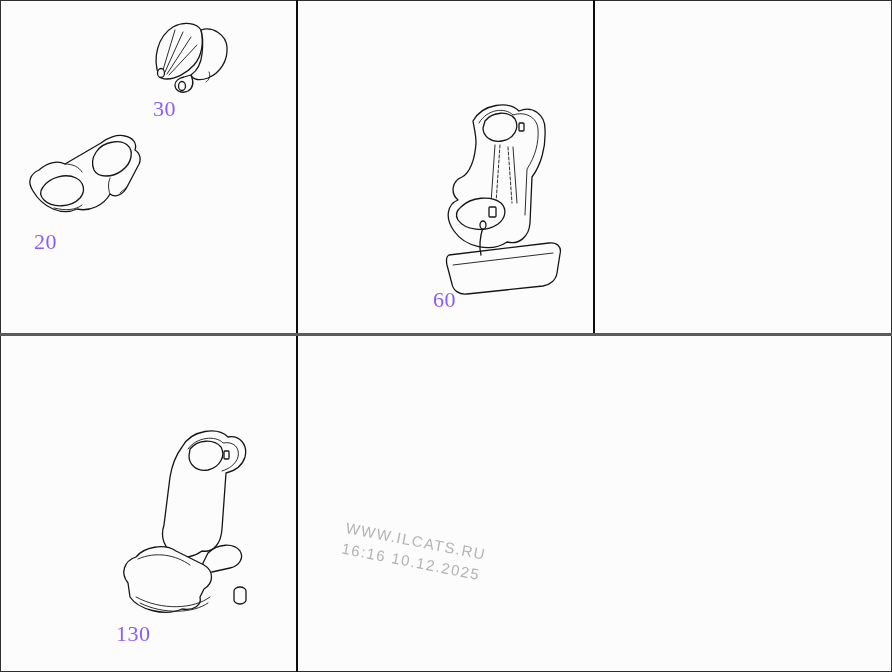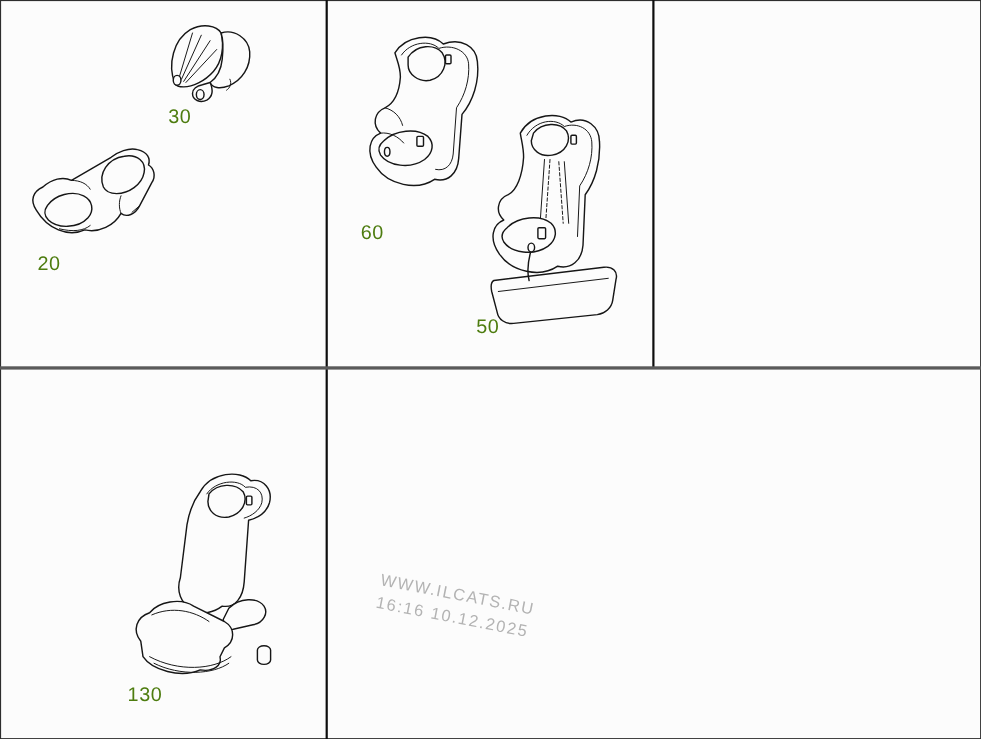--- a/index.html
+++ b/index.html
@@ -11,22 +11,22 @@
     overflow:hidden;
   }
   .frame{position:absolute;inset:0;border:1px solid #2e2e2e;pointer-events:none;}
   .vline{position:absolute;width:2px;background:#0d0d0d;}
   .v1{left:296px;top:0;bottom:0;}
   .v2{left:593px;top:0;height:334px;}
   .hline{position:absolute;left:0;right:0;top:333px;height:3px;background:#5a5a5a;}
   .part{position:absolute;}
   .plabel{
     position:absolute;
-    font-size:18px;color:#4d7c0f;letter-spacing:0.5px;
-    font-family:Liberation Sans, sans-serif;
+    font-size:22px;color:#8b5cf6;letter-spacing:0.5px;
+    font-family:Liberation Serif, serif;
   }
   svg{display:block;}
   .ln{fill:none;stroke:#161616;stroke-width:1.3;stroke-linecap:round;stroke-linejoin:round;}
   .fl{fill:#fcfcfc;stroke:#161616;stroke-width:1.3;stroke-linecap:round;stroke-linejoin:round;}
   .thin{stroke-width:0.9;}
   .watermark{
     position:absolute;left:348px;top:517px;
     transform:rotate(11deg);transform-origin:0 0;
     color:#b3b3b3;font-size:15px;line-height:21px;
     letter-spacing:1.5px;white-space:nowrap;
@@ -65,53 +65,39 @@
       <path class="fl" d="M19,56 C26,46 42,42 52,47 C60,51 62,60 56,67 C47,77 28,77 20,69 C16,65 16,60 19,56 Z"></path>
       <path class="ln thin" d="M41,33 C49,33 55,36 58,41"></path>
       <path class="ln thin" d="M86,63 C84,58 84,52 86,47"></path>
       <path class="ln thin" d="M103,56 L96,62"></path>
       <path class="ln thin" d="M30,77 C42,80 52,79 58,74"></path>
     </svg>
     <div class="plabel" style="left:10px;top:98px;">20</div>
   </div>
 
 
-  <div class="part" style="left:327px;top:28px;width:142px;height:198px;">
-    <svg width="142" height="170" viewBox="0 0 142 170">
-      <path class="fl" d="M32,20 C42,4 66,2 76,12 C92,6 106,14 107,28 C109,46 103,64 93,76 L90,116 C89,130 80,138 68,135 C52,146 26,140 15,124 C5,110 9,97 19,93 C11,86 13,74 23,70 C31,66 36,56 37,42 C37,33 34,27 32,20 Z"></path>
-      <path class="ln thin" d="M38,22 C46,10 64,8 72,16 C84,12 98,18 99,30 C100,44 96,58 88,70 L85,112 C84,122 78,128 69,126"></path>
-      <path class="fl" d="M44,24 C52,12 68,12 75,20 C81,29 76,42 64,45 C53,47 44,39 44,31 Z"></path>
-      <rect class="fl" x="78" y="22" width="5" height="8" rx="1"></rect>
-      <path class="fl" d="M22,100 C32,90 52,88 62,96 C68,102 67,111 59,117 C46,126 26,123 19,113 C16,108 17,104 22,100 Z"></path>
-      <rect class="fl" x="52" y="96" width="6" height="9" rx="1"></rect>
-      <ellipse class="fl" cx="25" cy="110" rx="2.5" ry="4"></ellipse>
-      <path class="ln thin" d="M23,70 C31,72 37,78 39,86"></path>
-      <path class="ln thin" d="M19,93 C27,92 35,96 40,102"></path>
-    </svg>
-    <div class="plabel" style="left:1px;top:173px;">60</div>
-  </div>
 
   <div class="part" style="left:433px;top:95px;width:142px;height:218px;">
     <svg width="142" height="205" viewBox="0 0 142 205">
       <path class="fl" d="M16,160 L116,148 C124,147 129,152 127,159 L124,178 C123,185 117,190 110,191 L34,199 C26,200 20,195 19,189 L14,170 C13,165 14,161 16,160 Z"></path>
       <path class="ln thin" d="M20,170 L120,158"></path>
       <path class="fl" d="M40,26 C50,8 76,6 86,16 C100,10 112,20 112,34 C113,52 108,70 99,82 L97,128 C96,142 86,150 74,147 C58,158 32,152 21,136 C11,122 15,109 25,105 C17,98 19,86 29,82 C37,78 42,64 43,48 C43,39 41,33 40,26 Z"></path>
       <path class="ln thin" d="M46,28 C54,14 72,12 80,20 C92,16 104,22 105,34 C106,48 102,62 94,74 L92,120"></path>
       <path class="fl" d="M52,26 C60,16 76,16 82,24 C87,33 81,44 69,46 C58,48 50,41 50,33 Z"></path>
       <rect class="fl" x="86" y="28" width="5" height="8" rx="1"></rect>
       <path class="ln thin" d="M62,50 L58,108"></path>
       <path class="ln thin" d="M67,50 L63,108" stroke-dasharray="3 2"></path>
       <path class="ln thin" d="M80,52 L84,108"></path>
       <path class="ln thin" d="M75,52 L79,108" stroke-dasharray="3 2"></path>
       <path class="fl" d="M28,112 C38,102 58,100 68,108 C74,114 73,123 65,129 C52,138 32,135 25,125 C22,120 23,116 28,112 Z"></path>
       <rect class="fl" x="56" y="112" width="7" height="10" rx="1"></rect>
       <path class="ln" d="M50,132 C47,142 46,152 48,160"></path>
       <ellipse class="fl" cx="50" cy="130" rx="3" ry="4"></ellipse>
     </svg>
-    <div class="plabel" style="left:0px;top:192px;">50</div>
+    <div class="plabel" style="left:0px;top:192px;">60</div>
   </div>
 
 
 
 
   <div class="part" style="left:116px;top:425px;width:150px;height:224px;">
     <svg width="150" height="200" viewBox="0 0 150 200">
       <path class="fl" d="M66,22 C76,4 102,2 112,12 C124,10 132,20 129,32 C126,42 118,46 110,48 L106,104 C105,118 98,128 86,126 C78,132 68,134 60,130 C48,124 44,112 48,100 L54,52 C56,40 60,30 66,22 Z"></path>
       <path class="ln thin" d="M72,24 C80,12 100,10 107,18 C118,16 124,23 122,32 C120,39 113,44 106,46"></path>
       <path class="fl" d="M74,24 C82,14 98,14 105,22 C110,31 104,42 92,45 C80,47 73,39 73,31 Z"></path>

